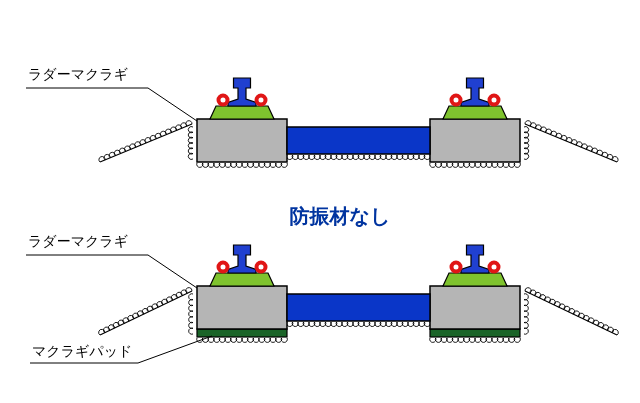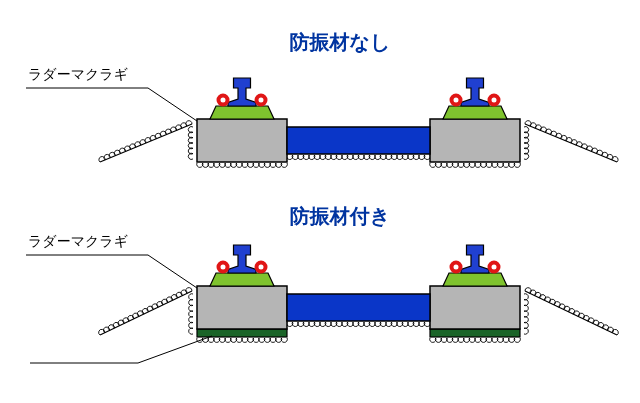--- a/index.html
+++ b/index.html
@@ -82,22 +82,22 @@
       <rect class="beam" x="287" y="294" width="143" height="27"></rect>
 
       <use href="#rail-assembly" x="242" y="286"></use>
       <use href="#rail-assembly" x="475" y="286"></use>
 
       <polyline class="leader" points="26,255 148,255 197,288"></polyline>
       <polyline class="leader" points="30,363 138,363 212,336"></polyline>
     </g>
   </svg>
 
-  <div class="title" style="left:340px;top:29px">防振材なし</div>
 
   <div class="label" style="left:28px;top:66px">ラダーマクラギ</div>
 
-  <div class="title" style="left:340px;top:203px">防振材付き</div>
+  <div class="title" style="left:340px;top:203px">防振材なし</div>
 
   <div class="label" style="left:28px;top:233px">ラダーマクラギ</div>
 
+  <div class="label" style="left:32px;top:343px">マクラギパッド</div>
 
 </div>
 
 </body></html>

